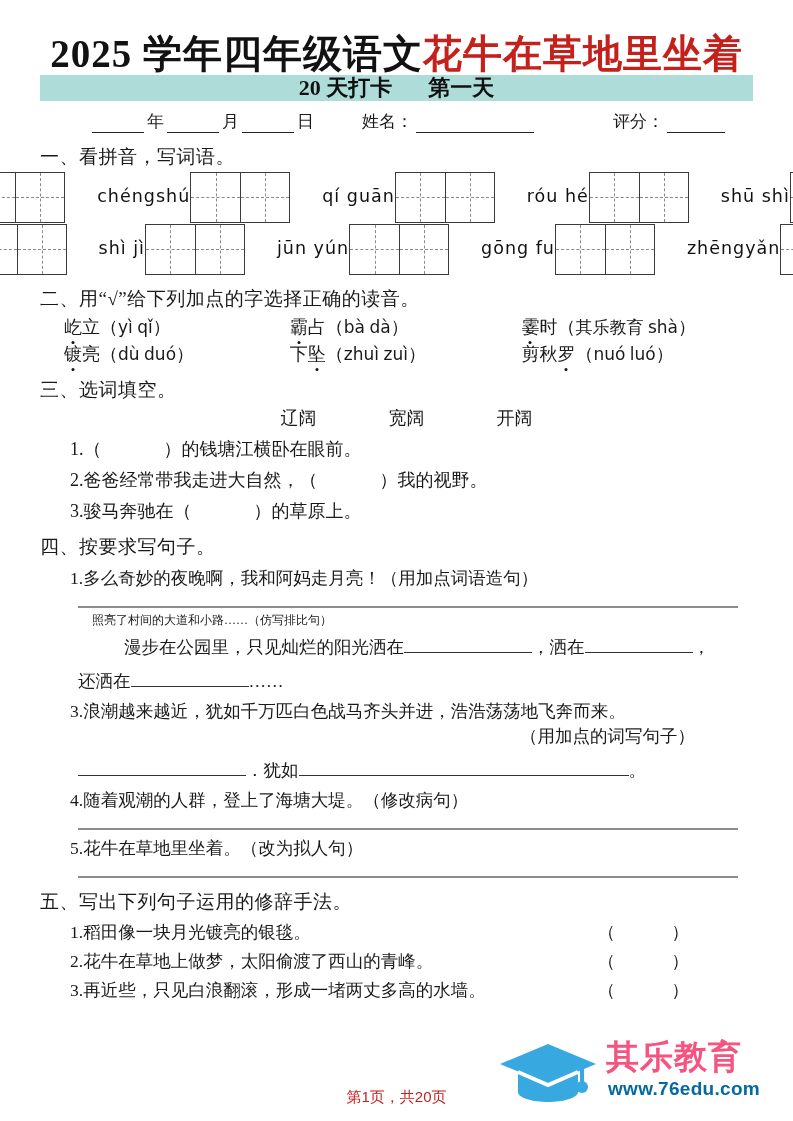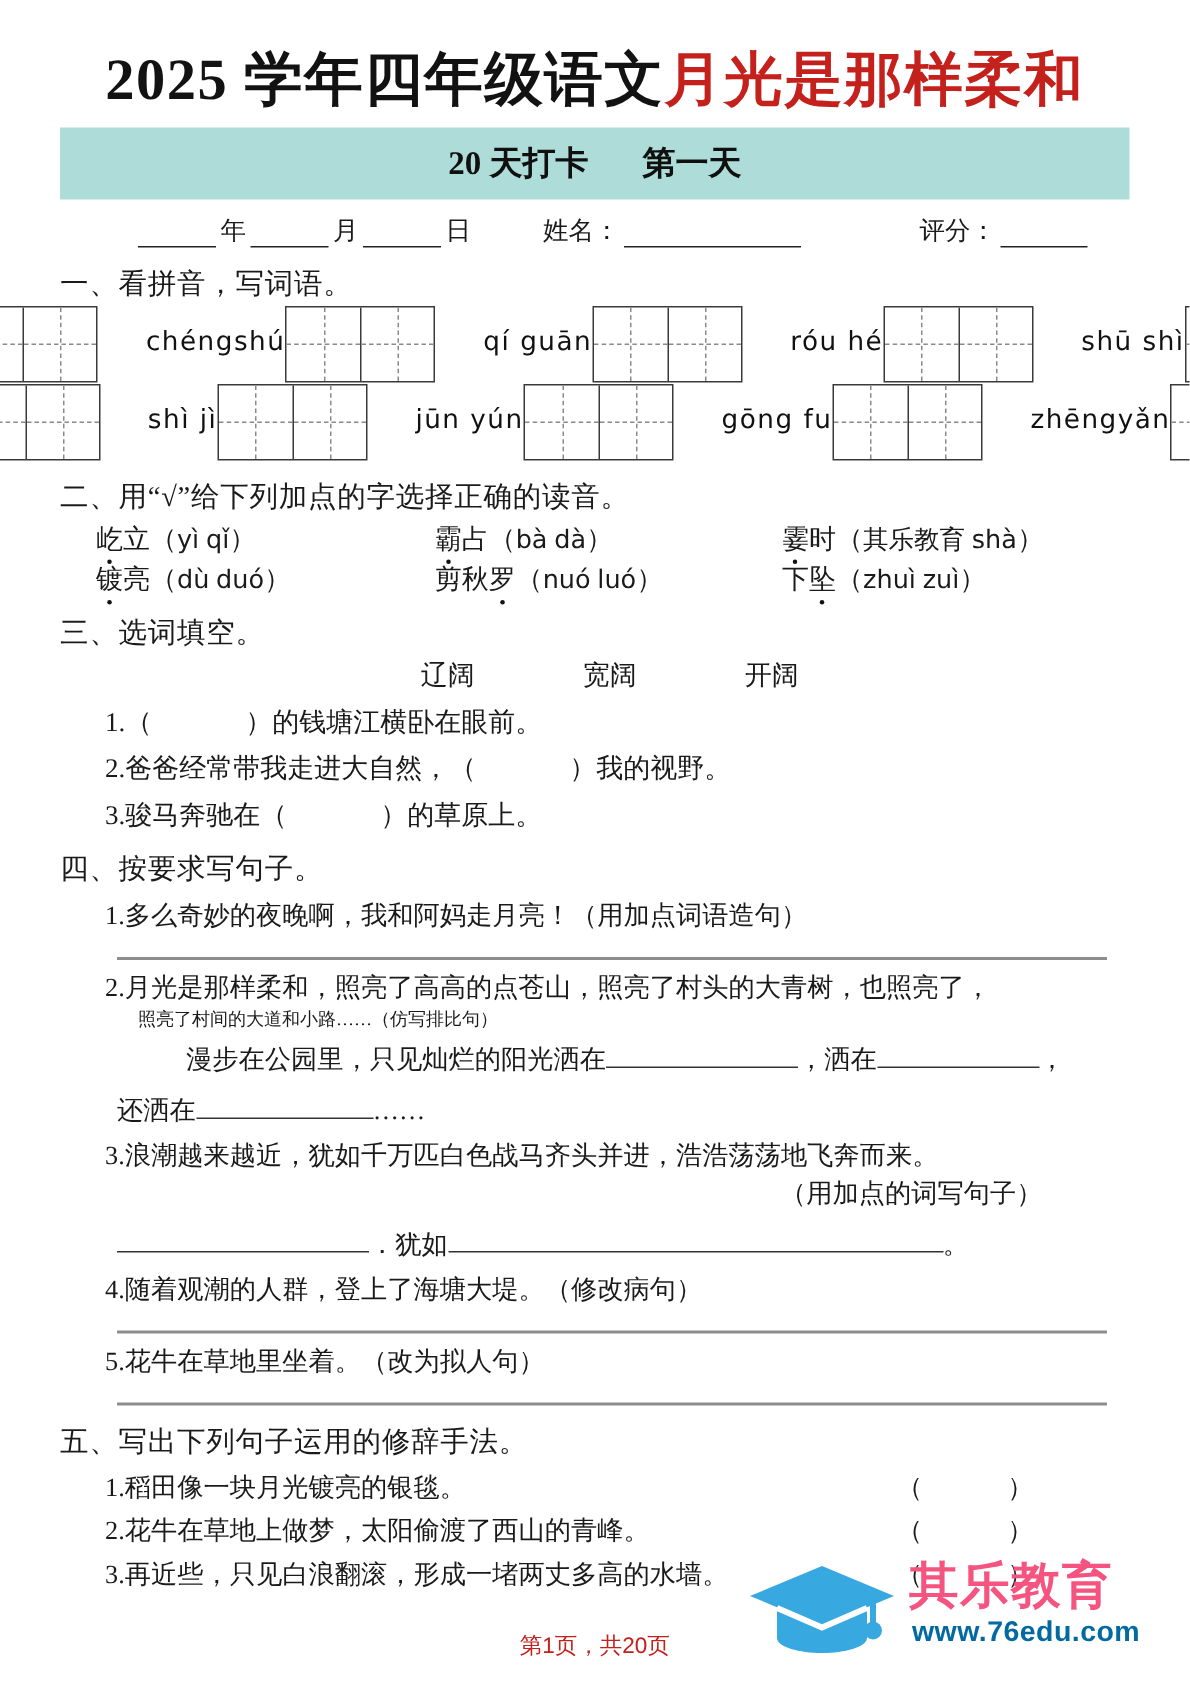--- a/index.html
+++ b/index.html
@@ -30,23 +30,22 @@
     white-space: nowrap;
     font-weight: bold;
     font-size: 39px;
     letter-spacing: 1px;
     line-height: 1.05;
   }
   .title-black { color: #121212; }
   .title-red { color: #c4201c; }
 
   .band {
-    margin-top: 10px;
     background: #aeddd9;
-    height: 48px;
+    height: 26px;
     display: flex;
     align-items: center;
     justify-content: center;
     gap: 36px;
     font-weight: bold;
     font-size: 22px;
     color: #101010;
   }
 
   .meta-row {
@@ -226,21 +225,21 @@
     color: #c4201c;
     font-family: "Liberation Sans", sans-serif;
   }
 </style>
 </head>
 <body>
 
 <div class="page">
 
   <div class="title-row">
-    <span class="title-black">2025 学年四年级语文</span><span class="title-red">月光是那样柔和</span>
+    <span class="title-black">2025 学年四年级语文</span><span class="title-red">花牛在草地里坐着</span>
   </div>
 
   <div class="band">
     <span>20 天打卡</span>
     <span>第一天</span>
   </div>
 
   <div class="meta-row">
     <span class="blank-s"></span>
     <span class="meta-lbl">年</span>
@@ -335,38 +334,37 @@
   </div>
 
   <div class="sec-head">二、用“√”给下列加点的字选择正确的读音。</div>
   <div class="choice-row">
     <span class="choice-item c1"><span class="dotted-char">屹</span><span>立</span><span>（</span><span class="py">yì</span>&nbsp;<span class="py">qǐ</span><span>）</span></span>
     <span class="choice-item c2"><span class="dotted-char">霸</span><span>占</span><span>（</span><span class="py">bà</span>&nbsp;<span class="py">dà</span><span>）</span></span>
     <span class="choice-item c3"><span class="dotted-char">霎</span><span>时</span><span>（</span><span class="py">其乐教育</span>&nbsp;<span class="py">shà</span><span>）</span></span>
   </div>
   <div class="choice-row">
     <span class="choice-item c1"><span class="dotted-char">镀</span><span>亮</span><span>（</span><span class="py">dù</span>&nbsp;<span class="py">duó</span><span>）</span></span>
+    <span class="choice-item c2"><span>下</span><span class="dotted-char">坠</span><span>（</span><span class="py">zhuì</span>&nbsp;<span class="py">zuì</span><span>）</span></span>
     <span class="choice-item c3"><span>剪秋</span><span class="dotted-char">罗</span><span>（</span><span class="py">nuó</span>&nbsp;<span class="py">luó</span><span>）</span></span>
-    <span class="choice-item c2"><span>下</span><span class="dotted-char">坠</span><span>（</span><span class="py">zhuì</span>&nbsp;<span class="py">zuì</span><span>）</span></span>
   </div>
 
   <div class="sec-head">三、选词填空。</div>
   <div class="wordbank">
     <span>辽阔</span>
     <span>宽阔</span>
     <span>开阔</span>
   </div>
   <div class="q-line"><span>1.（</span><span class="paren-gap"></span><span>）的钱塘江横卧在眼前。</span></div>
   <div class="q-line"><span>2.爸爸经常带我走进大自然，（</span><span class="paren-gap"></span><span>）我的视野。</span></div>
   <div class="q-line"><span>3.骏马奔驰在（</span><span class="paren-gap"></span><span>）的草原上。</span></div>
 
   <div class="sec-head">四、按要求写句子。</div>
   <div class="q4-line">1.多么奇妙的夜晚啊，我和阿妈走月亮！（用加点词语造句）</div>
   <div class="answer-rule"></div>
-  <div class="q4-line">2.月光是那样柔和，照亮了高高的点苍山，照亮了村头的大青树，也照亮了，</div>
   <div class="q4-sub">照亮了村间的大道和小路……（仿写排比句）</div>
   <div class="q4-indent"><span>漫步在公园里，只见灿烂的阳光洒在</span><span class="fill fill-a"></span><span>，洒在</span><span class="fill fill-b"></span><span>，</span></div>
   <div class="q4-fillrow"><span>还洒在</span><span class="fill fill-c"></span><span>……</span></div>
   <div class="q4-line">3.浪潮越来越近，犹如千万匹白色战马齐头并进，浩浩荡荡地飞奔而来。</div>
   <div class="q4-right">（用加点的词写句子）</div>
   <div class="q4-fillrow"><span class="fill fill-med"></span><span>．犹如</span><span class="fill fill-long"></span><span>。</span></div>
   <div class="q4-line">4.随着观潮的人群，登上了海塘大堤。（修改病句）</div>
   <div class="answer-rule"></div>
   <div class="q4-line">5.花牛在草地里坐着。（改为拟人句）</div>
   <div class="answer-rule"></div>

